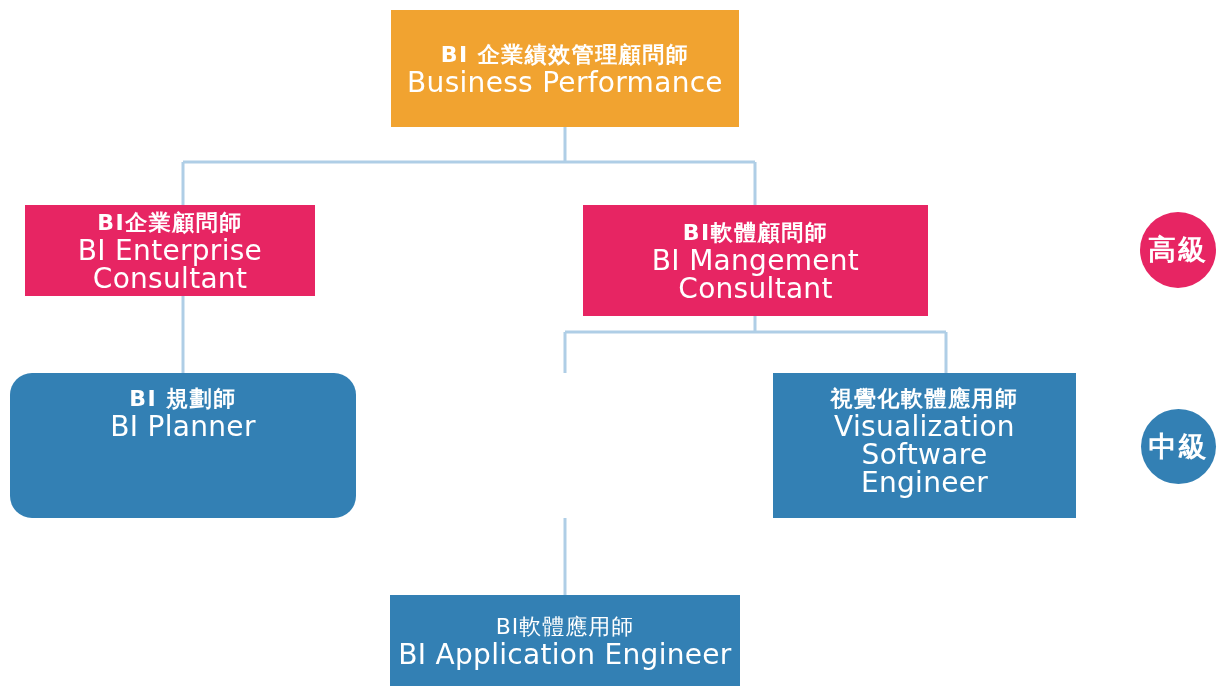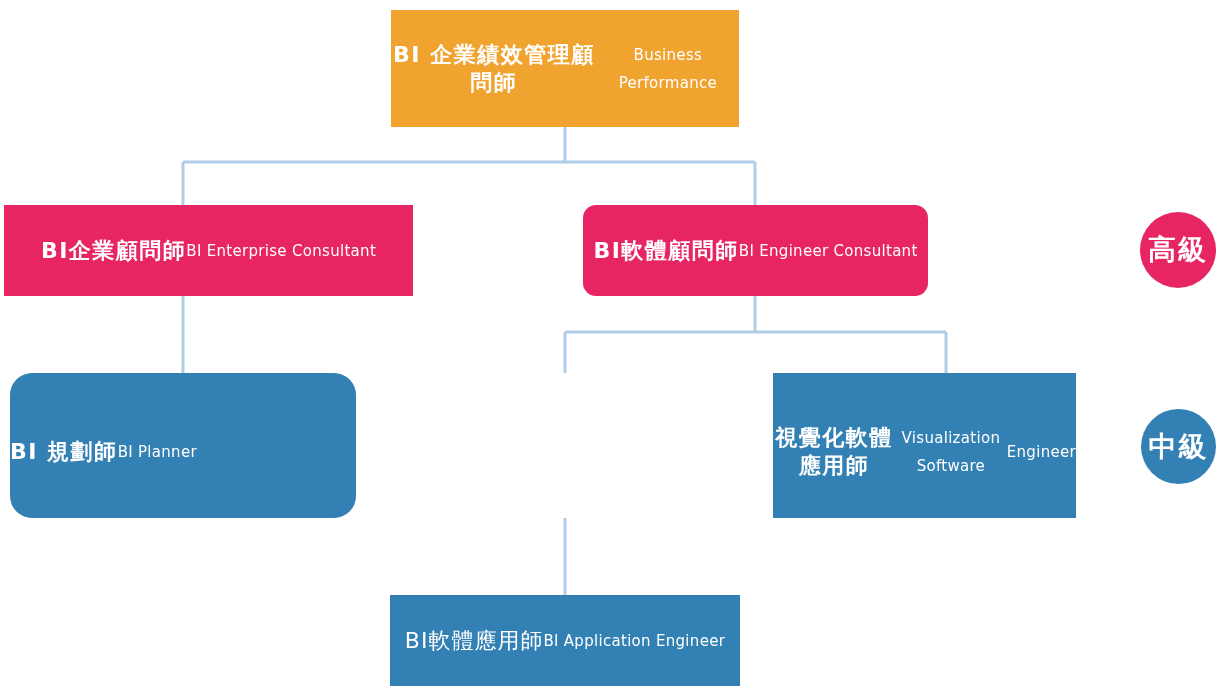--- a/index.html
+++ b/index.html
@@ -19,37 +19,37 @@
   }
   svg.connectors path {
     stroke: var(--connector, #afcee6);
     stroke-width: 3;
     fill: none;
   }
   .node {
     position: absolute;
     color: var(--box_text, #fff);
     display: flex;
-    flex-direction: row;
+    flex-direction: column;
     align-items: center;
     text-align: center;
     box-sizing: border-box;
   }
   .node.v-center { justify-content: center; }
   .node.v-top { justify-content: flex-start; padding-top: 12px; }
   .zh {
     font-weight: 700;
     font-size: 22px;
     line-height: 28px;
     letter-spacing: 1.5px;
   }
   .zh.regular { font-weight: 400; letter-spacing: 1px; }
   .en {
     font-weight: 400;
-    font-size: 15px;
+    font-size: 28px;
     line-height: 28px;
     letter-spacing: 0.3px;
   }
   .fill-orange { background: var(--box_orange, #f1a330); }
   .fill-pink   { background: var(--box_pink, #e72563); }
   .fill-blue   { background: var(--box_blue, #3380b4); }
   .badge {
     position: absolute;
     border-radius: 50%;
     color: var(--box_text, #fff);
@@ -71,28 +71,28 @@
     <path d="M183,296 L183,373"></path>
     <path d="M755,296 L755,332 M565,332 L946,332 M565,332 L565,373 M946,332 L946,373"></path>
     <path d="M565,518 L565,595"></path>
   </svg>
 
   <div class="node fill-orange v-center" style="left:391px; top:10px; width:348px; height:117px;">
     <div class="zh">BI 企業績效管理顧問師</div>
     <div class="en">Business Performance</div>
   </div>
 
-  <div class="node fill-pink v-center" style="left:4px; top:205px; width:409px; height:91px;">
+  <div class="node fill-pink v-center" style="left:25px; top:205px; width:290px; height:91px;">
     <div class="zh">BI企業顧問師</div>
     <div class="en">BI Enterprise Consultant</div>
   </div>
 
-  <div class="node fill-pink v-center" style="left:583px; top:205px; width:345px; height:91px;border-radius:13px;">
+  <div class="node fill-pink v-center" style="left:583px; top:205px; width:345px; height:111px;">
     <div class="zh">BI軟體顧問師</div>
-    <div class="en">BI Engineer Consultant</div>
+    <div class="en">BI Mangement Consultant</div>
   </div>
 
   <div class="badge fill-pink" style="left:1140px; top:212px; width:76px; height:76px;">高級</div>
 
   <div class="node fill-blue v-top" style="left:10px; top:373px; width:346px; height:145px;border-radius:22px;">
     <div class="zh">BI 規劃師</div>
     <div class="en">BI Planner</div>
   </div>
 
 

